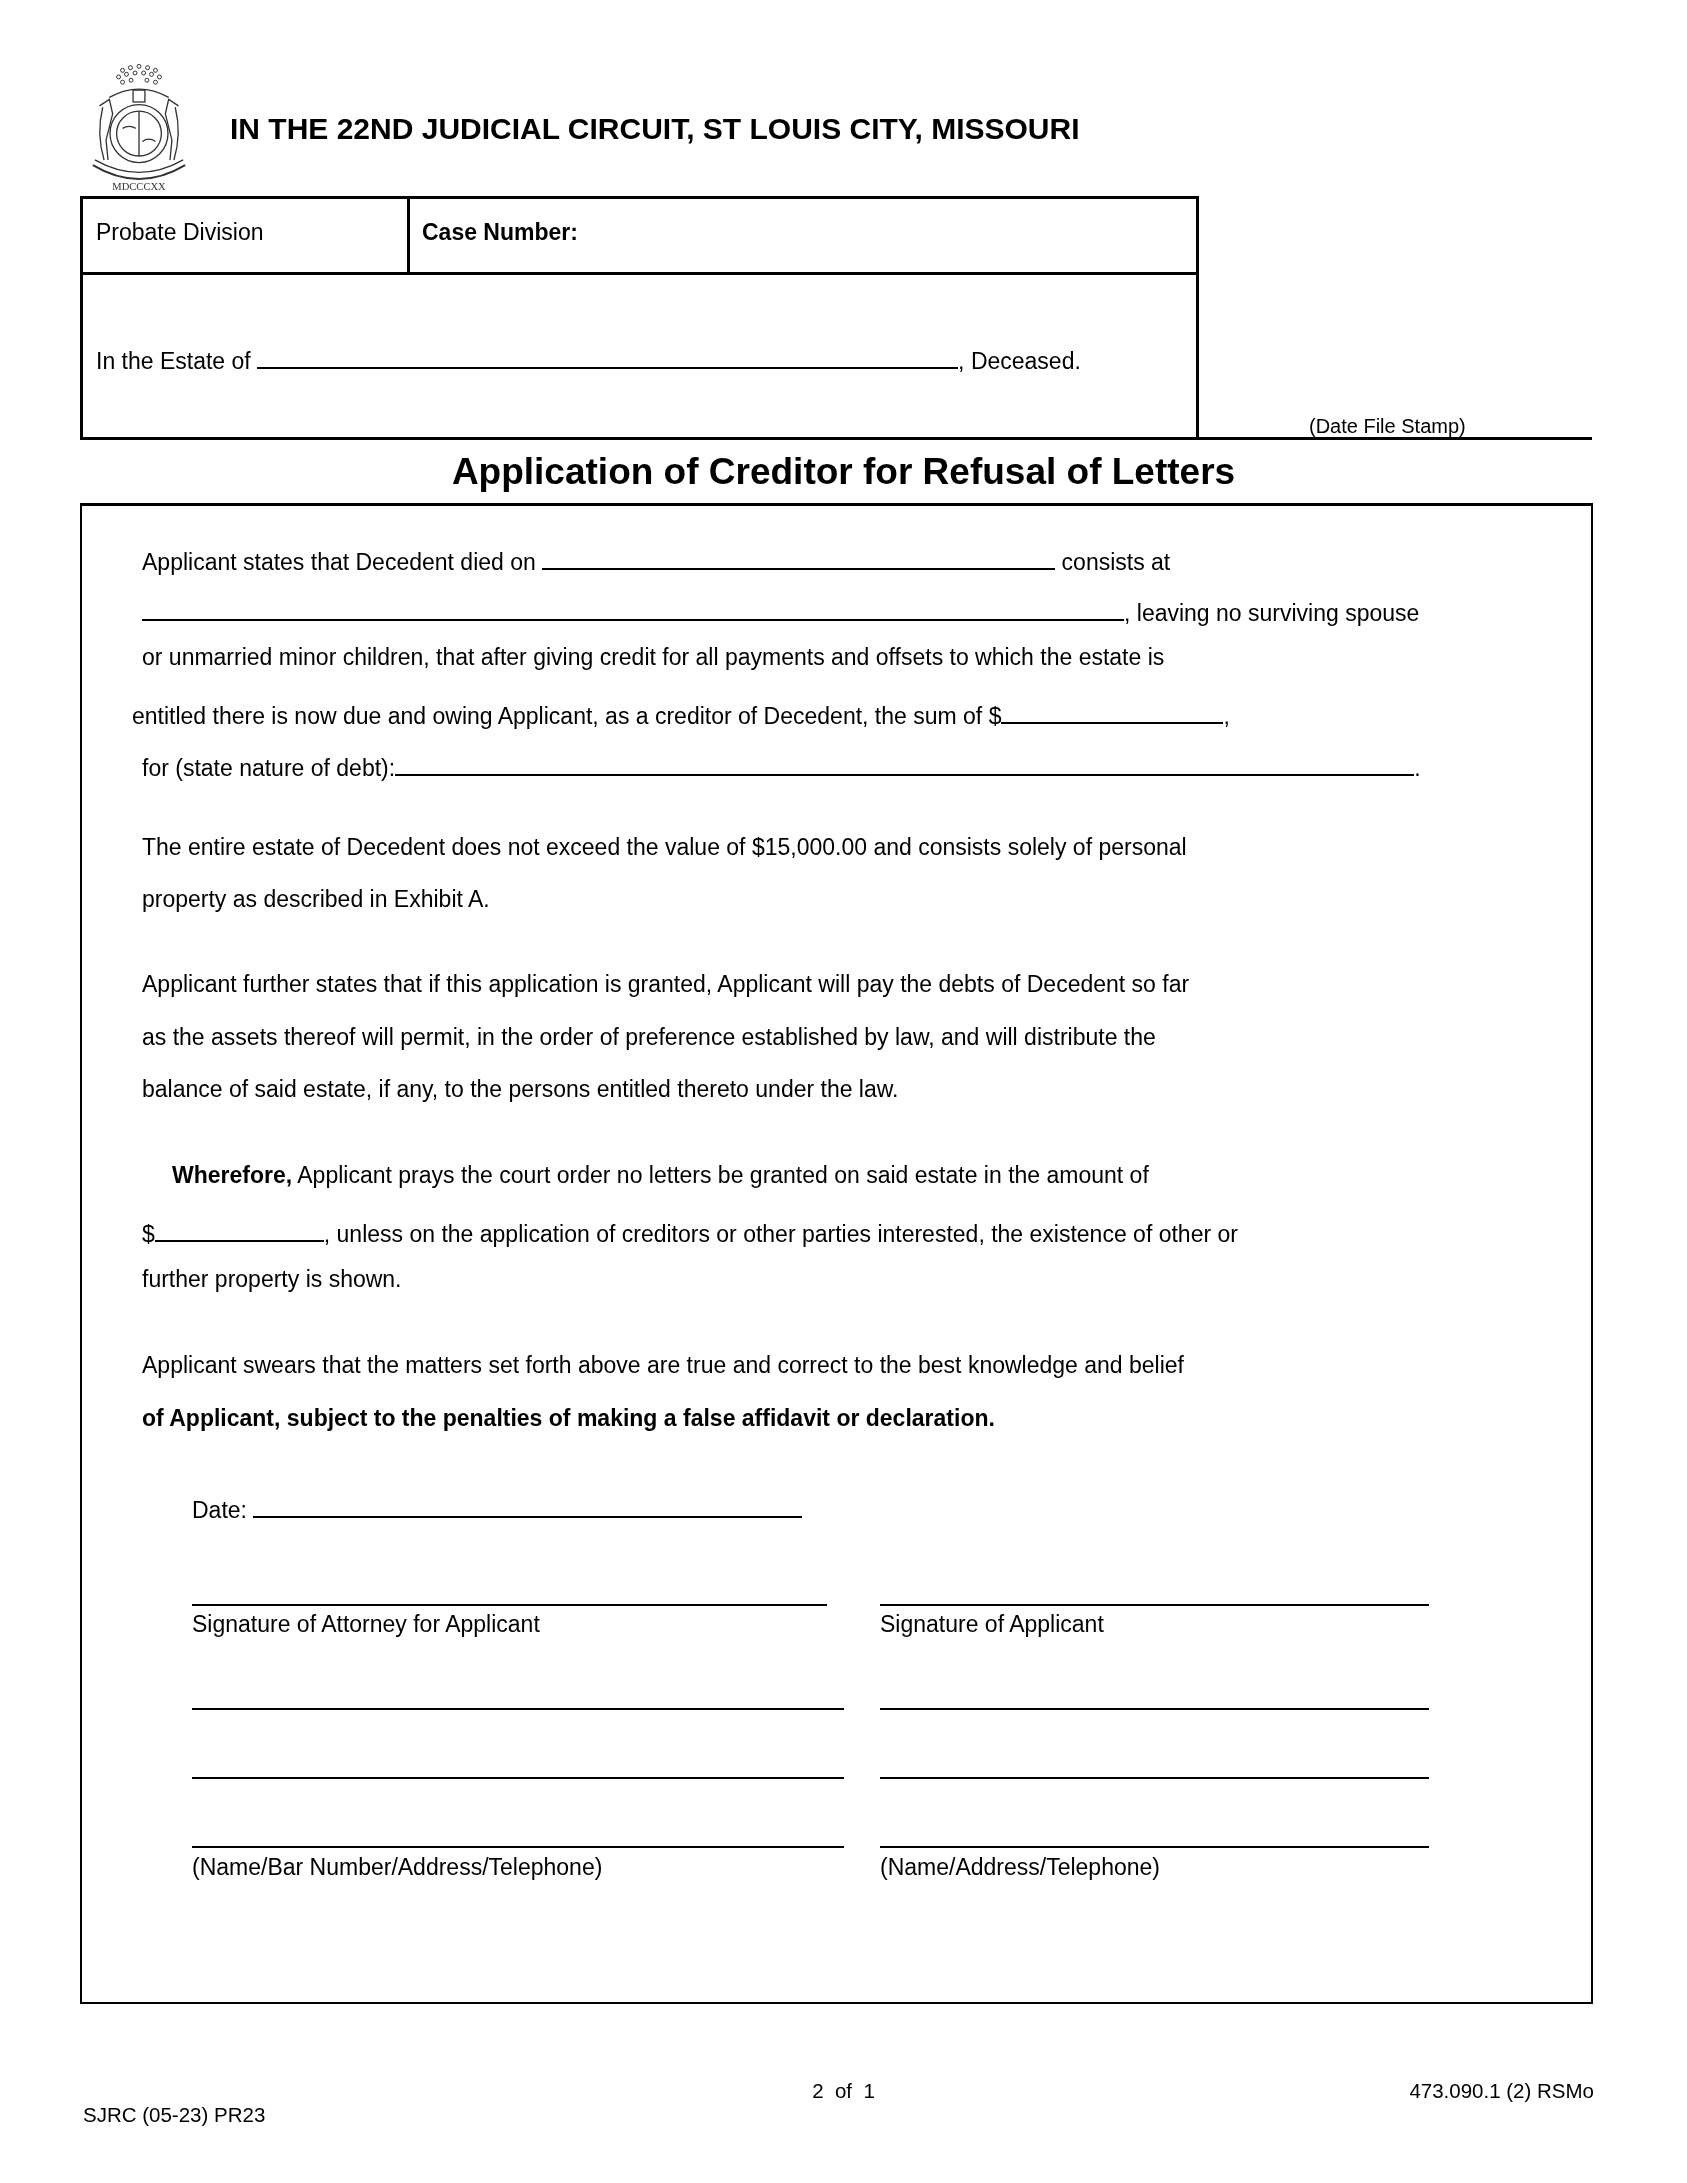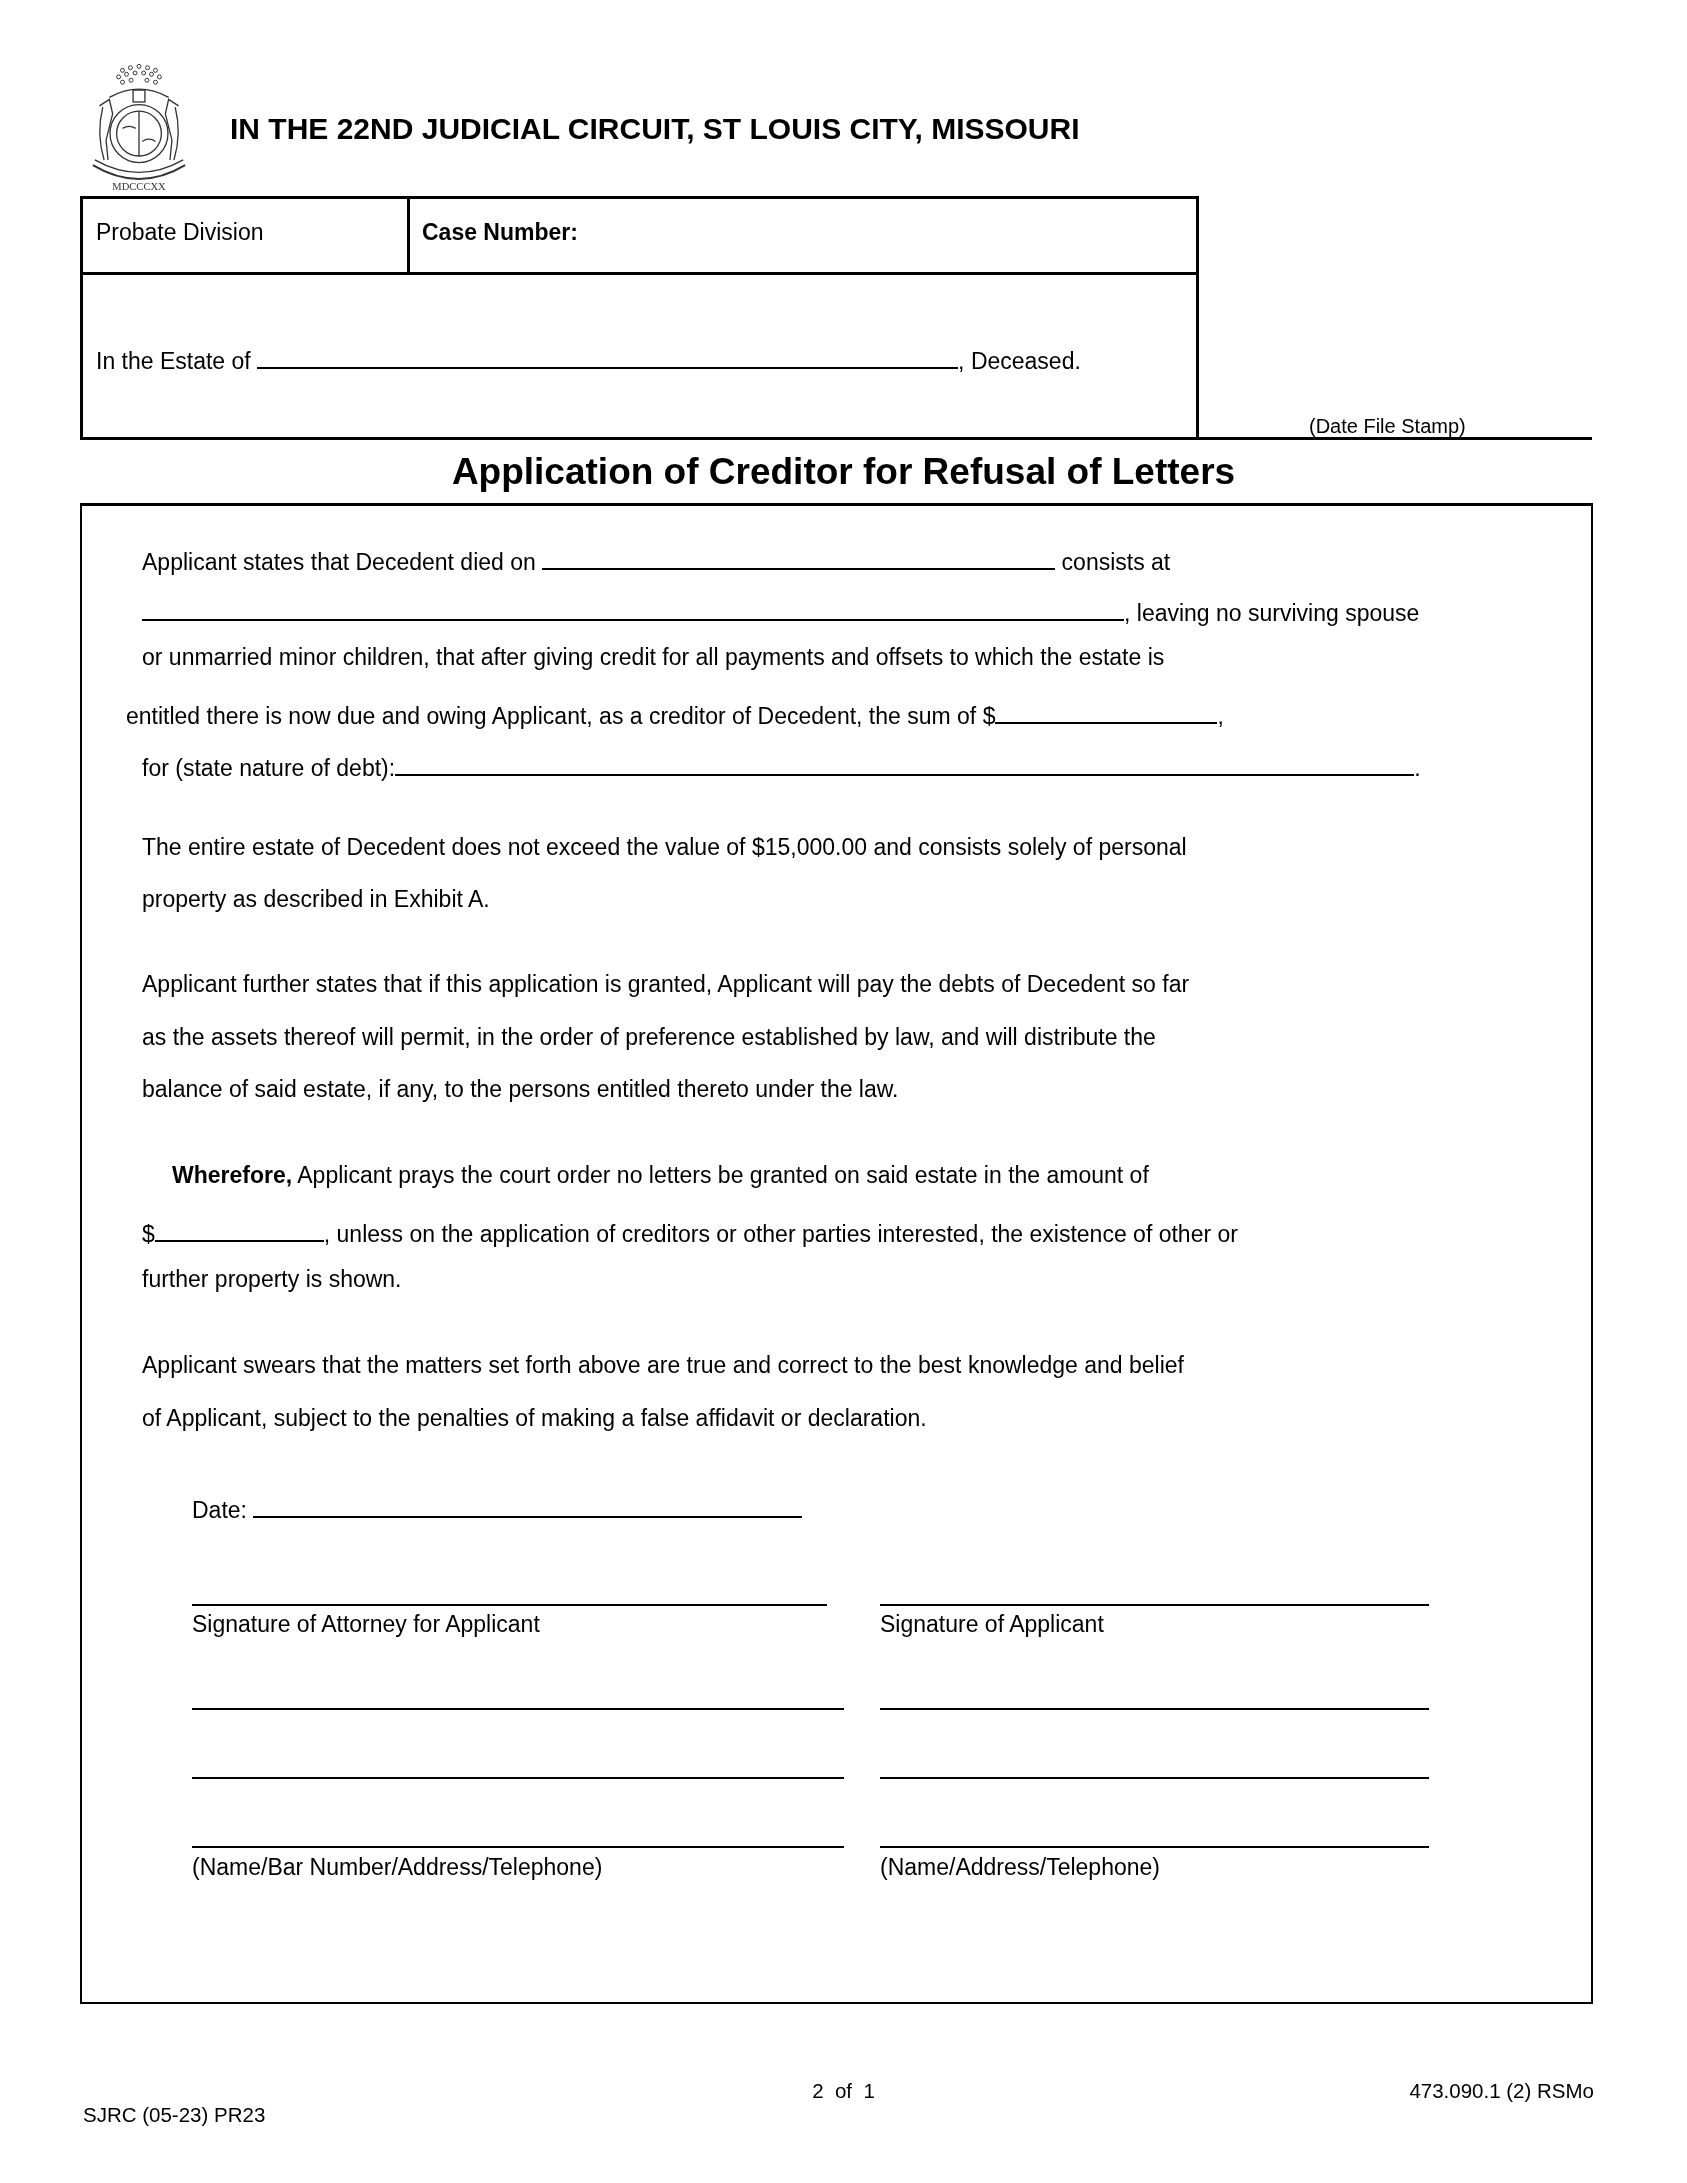--- a/index.html
+++ b/index.html
@@ -87,21 +87,21 @@
 <div>
   <div class="abs txt" style="left:142px; top:544px;">
     <span>Applicant states that Decedent died on</span>
     <span class="blank" style="width:513px;"></span>
     <span>consists at</span>
   </div>
   <div class="abs txt" style="left:142px; top:595px;">
     <span class="blank" style="width:982px;"></span><span>, leaving no surviving spouse</span>
   </div>
   <div class="abs txt" style="left:142px; top:646px;text-align:center;">or unmarried minor children, that after giving credit for all payments and offsets to which the estate is</div>
-  <div class="abs txt" style="left:126px; top:698px;text-align:center;">
+  <div class="abs txt" style="left:132px; top:698px;text-align:center;">
     <span>entitled there is now due and owing Applicant, as a creditor of Decedent, the sum of $</span><span class="blank" style="width:222px;"></span><span>,</span>
   </div>
   <div class="abs txt" style="left:142px; top:750px;">
     <span>for (state nature of debt):</span><span class="blank" style="width:1019px;"></span><span>.</span>
   </div>
 </div>
 
 <div>
   <div class="abs txt" style="left:142px; top:836px;">The entire estate of Decedent does not exceed the value of $15,000.00 and consists solely of personal</div>
   <div class="abs txt" style="left:142px; top:888px;">property as described in Exhibit A.</div>
@@ -118,21 +118,21 @@
     <span class="bold">Wherefore,</span><span> Applicant prays the court order no letters be granted on said estate in the amount of</span>
   </div>
   <div class="abs txt" style="left:142px; top:1216px;">
     <span>$</span><span class="blank" style="width:169px;"></span><span>, unless on the application of creditors or other parties interested, the existence of other or</span>
   </div>
   <div class="abs txt" style="left:142px; top:1268px;">further property is shown.</div>
 </div>
 
 <div>
   <div class="abs txt" style="left:142px; top:1354px;">Applicant swears that the matters set forth above are true and correct to the best knowledge and belief</div>
-  <div class="abs txt" style="left:142px; top:1407px;">of Applicant, subject to the penalties of making a false affidavit or declaration.</div>
+  <div class="abs txt" style="left:142px; top:1407px;font-weight:bold;">of Applicant, subject to the penalties of making a false affidavit or declaration.</div>
 </div>
 
 <div>
   <div class="abs txt" style="left:192px; top:1492px;">
     <span>Date:</span>
     <span class="blank" style="width:549px;"></span>
   </div>
 
   <div class="hline" style="left:192px; top:1604px; width:635px; height:2px;"></div>
   <div class="hline" style="left:880px; top:1604px; width:549px; height:2px;"></div>

